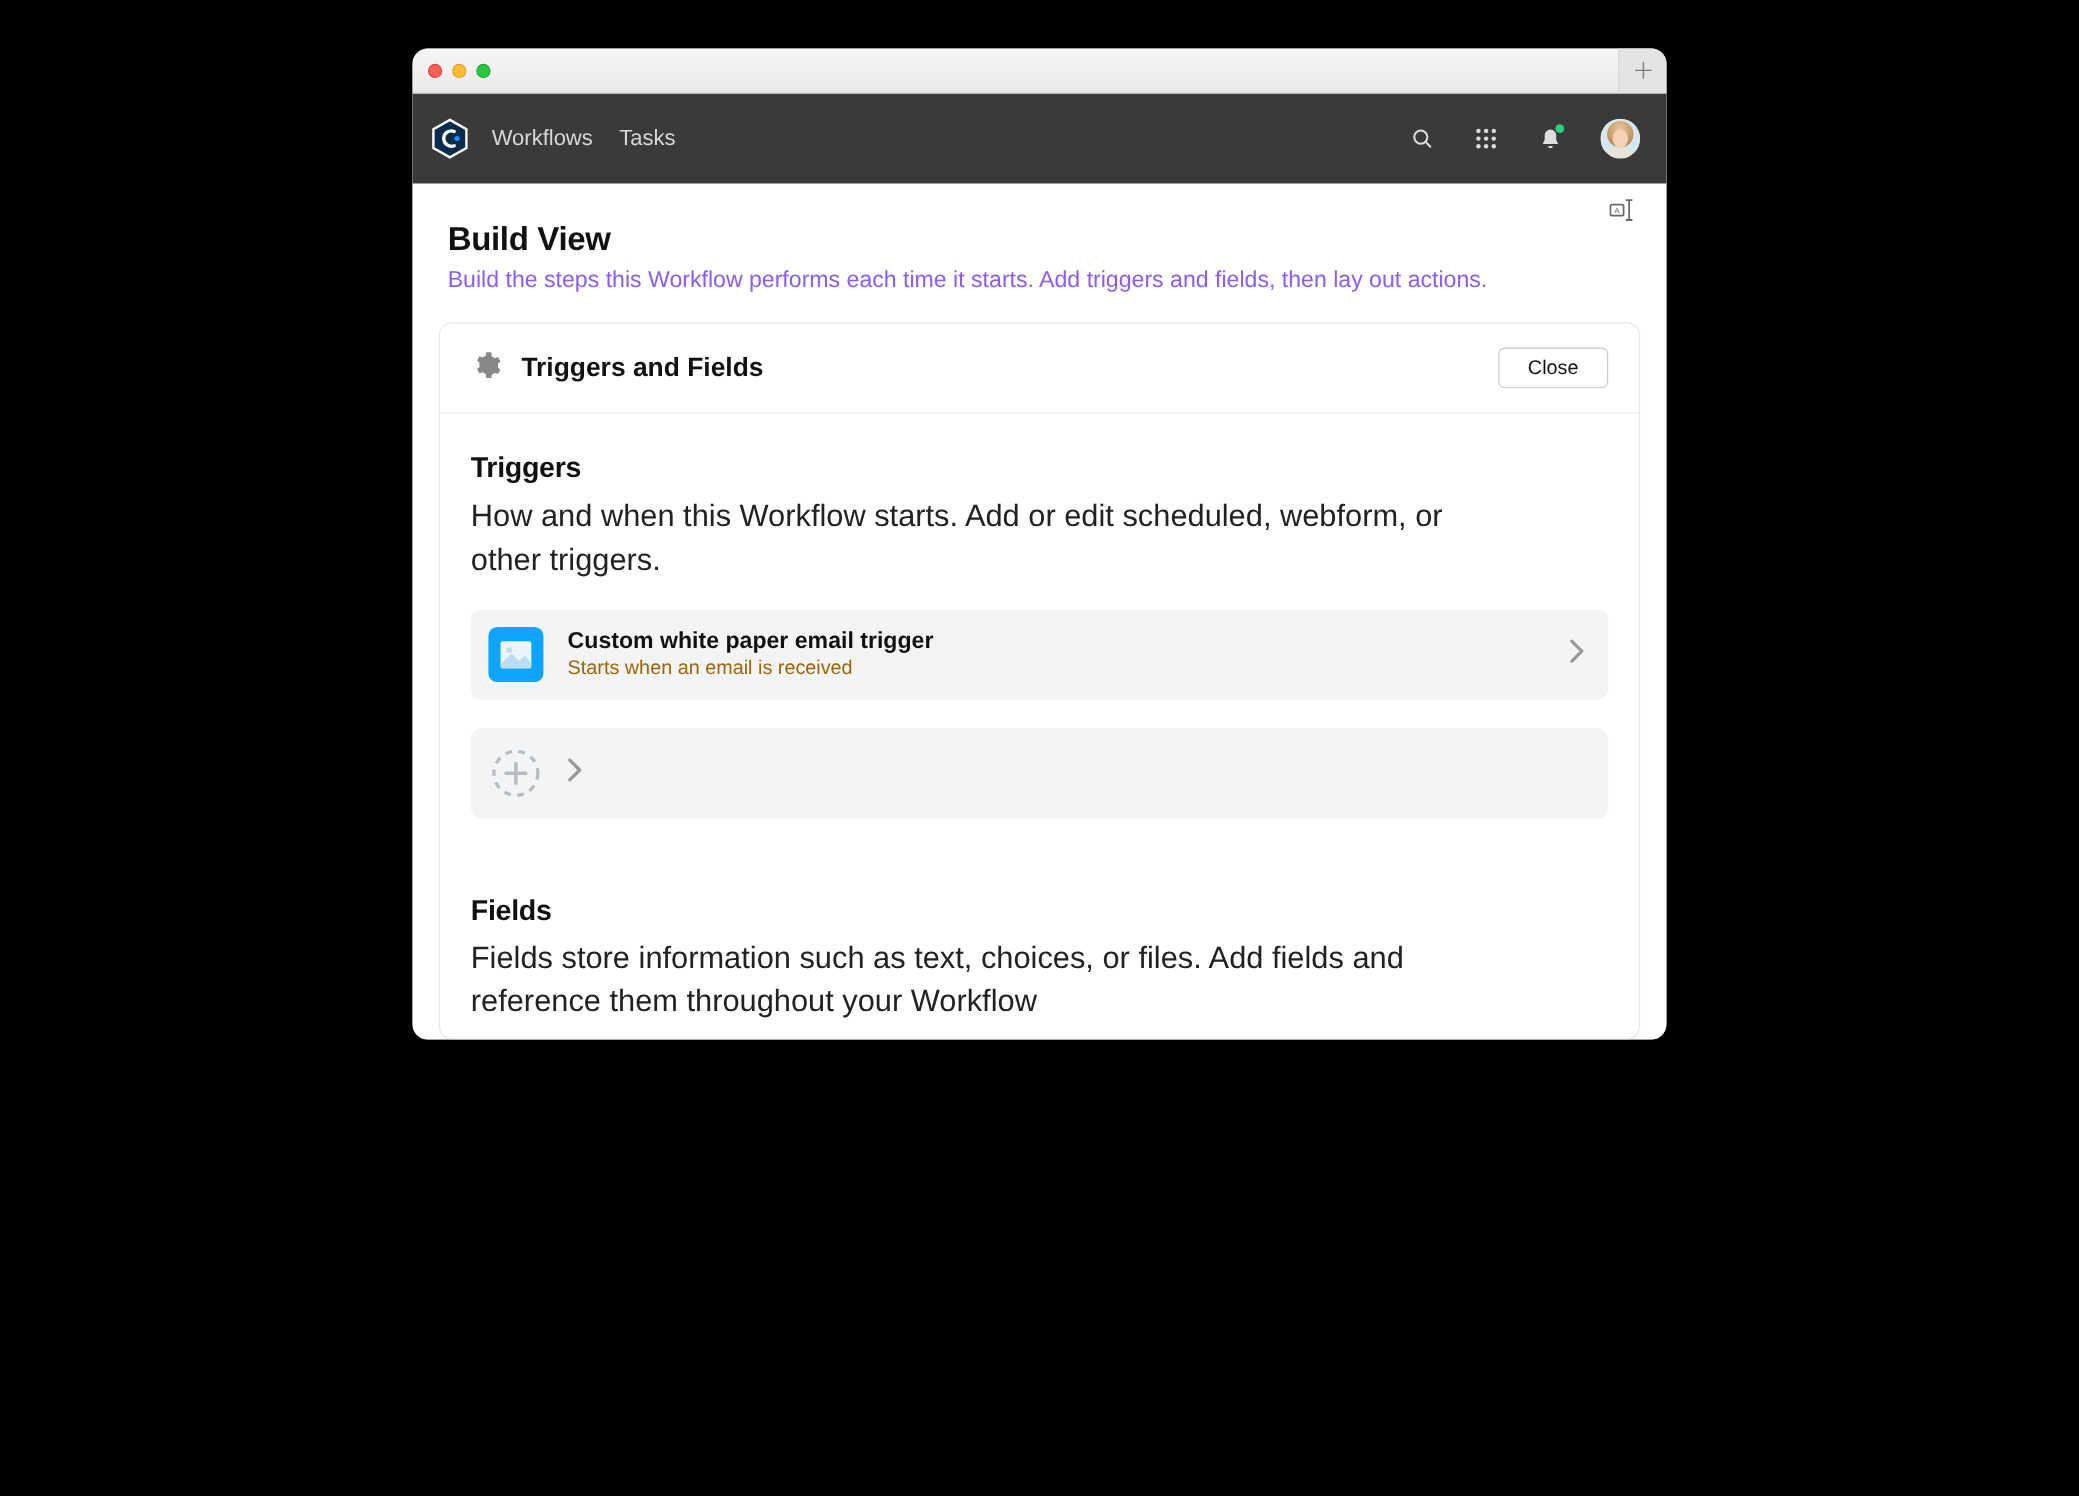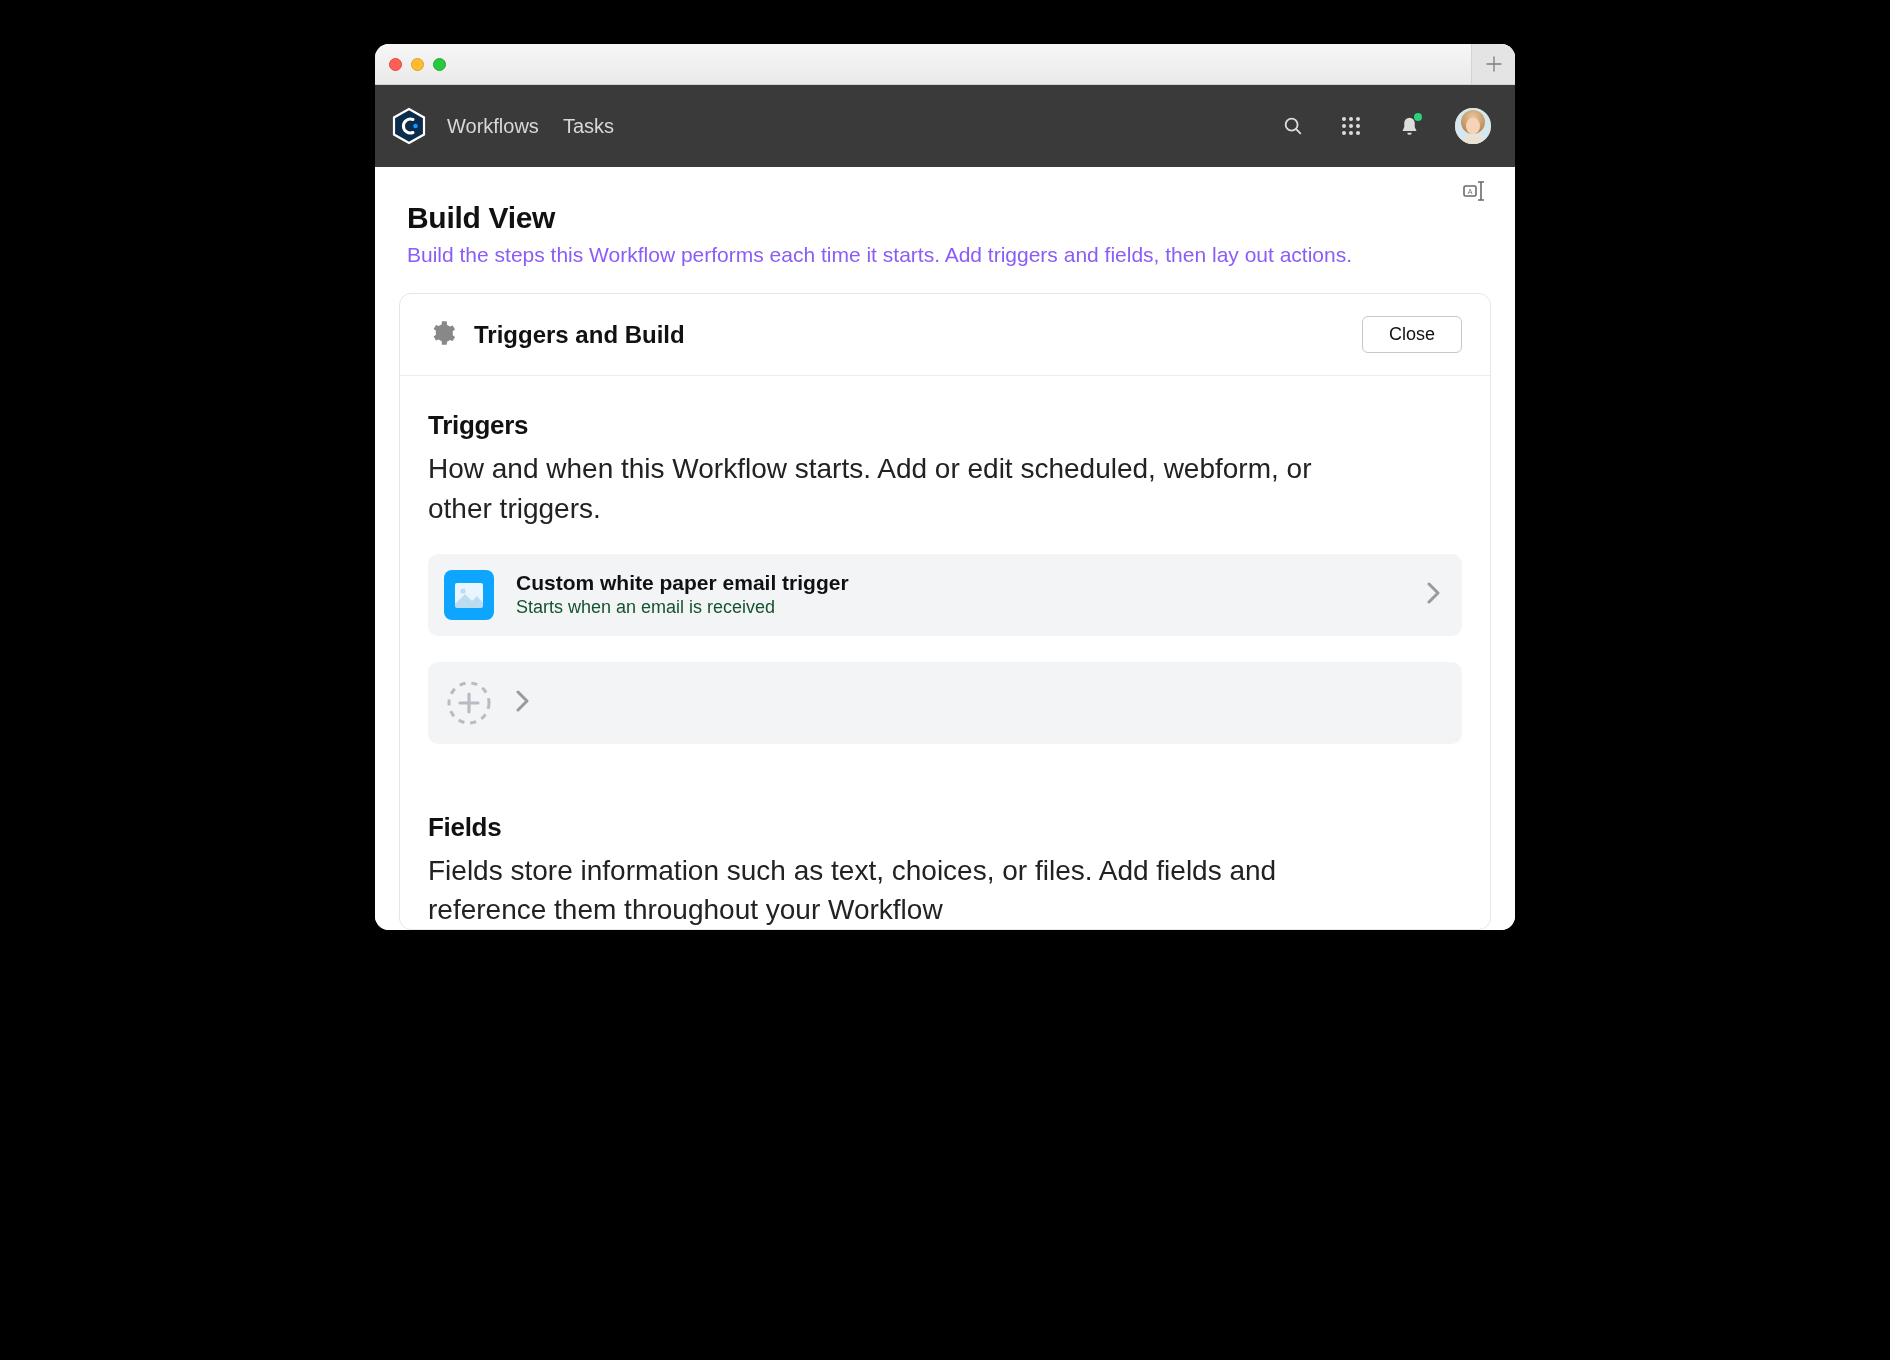--- a/index.html
+++ b/index.html
@@ -140,24 +140,24 @@
     width: 50px; height:50px; border-radius:8px;
     display:flex; align-items:center; justify-content:center;
     flex-shrink:0;
   }
   .row-icon.email { background:#0ea5ff; }
   .row-icon.add {
     background:transparent;
   }
   .row-body { flex:1; min-width:0; }
   .row-title { font-size:21px; font-weight:700; color:#111; }
-  .row-sub { font-size:18px; color:#14532d; margin-top:2px; }
+  .row-sub { font-size:18px; color:#a16207; margin-top:2px; }
   .chevron { color:#9a9a9a; flex-shrink:0; }
 
-  .fields-section { padding: 40px 28px 0 28px; }
+  .fields-section { padding: 40px 28px 15px 28px; }
 </style>
 </head>
 <body>
 
 <div class="window">
 
   <div class="titlebar">
     <div class="traffic-lights">
       <div class="dot red"></div>
       <div class="dot yellow"></div>
@@ -240,21 +240,21 @@
       <div class="page-subtitle">Build the steps this Workflow performs each time it starts. Add triggers and fields, then lay out actions.</div>
     </div>
 
     <div class="card">
       <div class="card-head">
         <span class="gear">
           <svg width="28" height="28" viewBox="0 0 24 24" fill="currentColor">
               <path d="M12 8.5A3.5 3.5 0 1 0 12 15.5 3.5 3.5 0 0 0 12 8.5Zm9.3 3.5a7.6 7.6 0 0 0-.14-1.4l2-1.56-2-3.46-2.37.95a7.5 7.5 0 0 0-2.42-1.4L16 2h-4l-.37 2.63a7.5 7.5 0 0 0-2.42 1.4l-2.37-.95-2 3.46 2 1.56A7.6 7.6 0 0 0 6.7 12c0 .47.05.94.14 1.4l-2 1.56 2 3.46 2.37-.95a7.5 7.5 0 0 0 2.42 1.4L12 22h4l.37-2.63a7.5 7.5 0 0 0 2.42-1.4l2.37.95 2-3.46-2-1.56c.09-.46.14-.93.14-1.4Z"></path>
             </svg>
         </span>
-        <div class="card-title">Triggers and Build</div>
+        <div class="card-title">Triggers and Fields</div>
         <div class="card-head-spacer"></div>
         <button class="close-btn">Close</button>
       </div>
 
       <div class="section">
         <div class="section-title">Triggers</div>
         <div class="section-subtitle">How and when this Workflow starts. Add or edit scheduled, webform, or other triggers.</div>
       </div>
 
       <div class="list">

